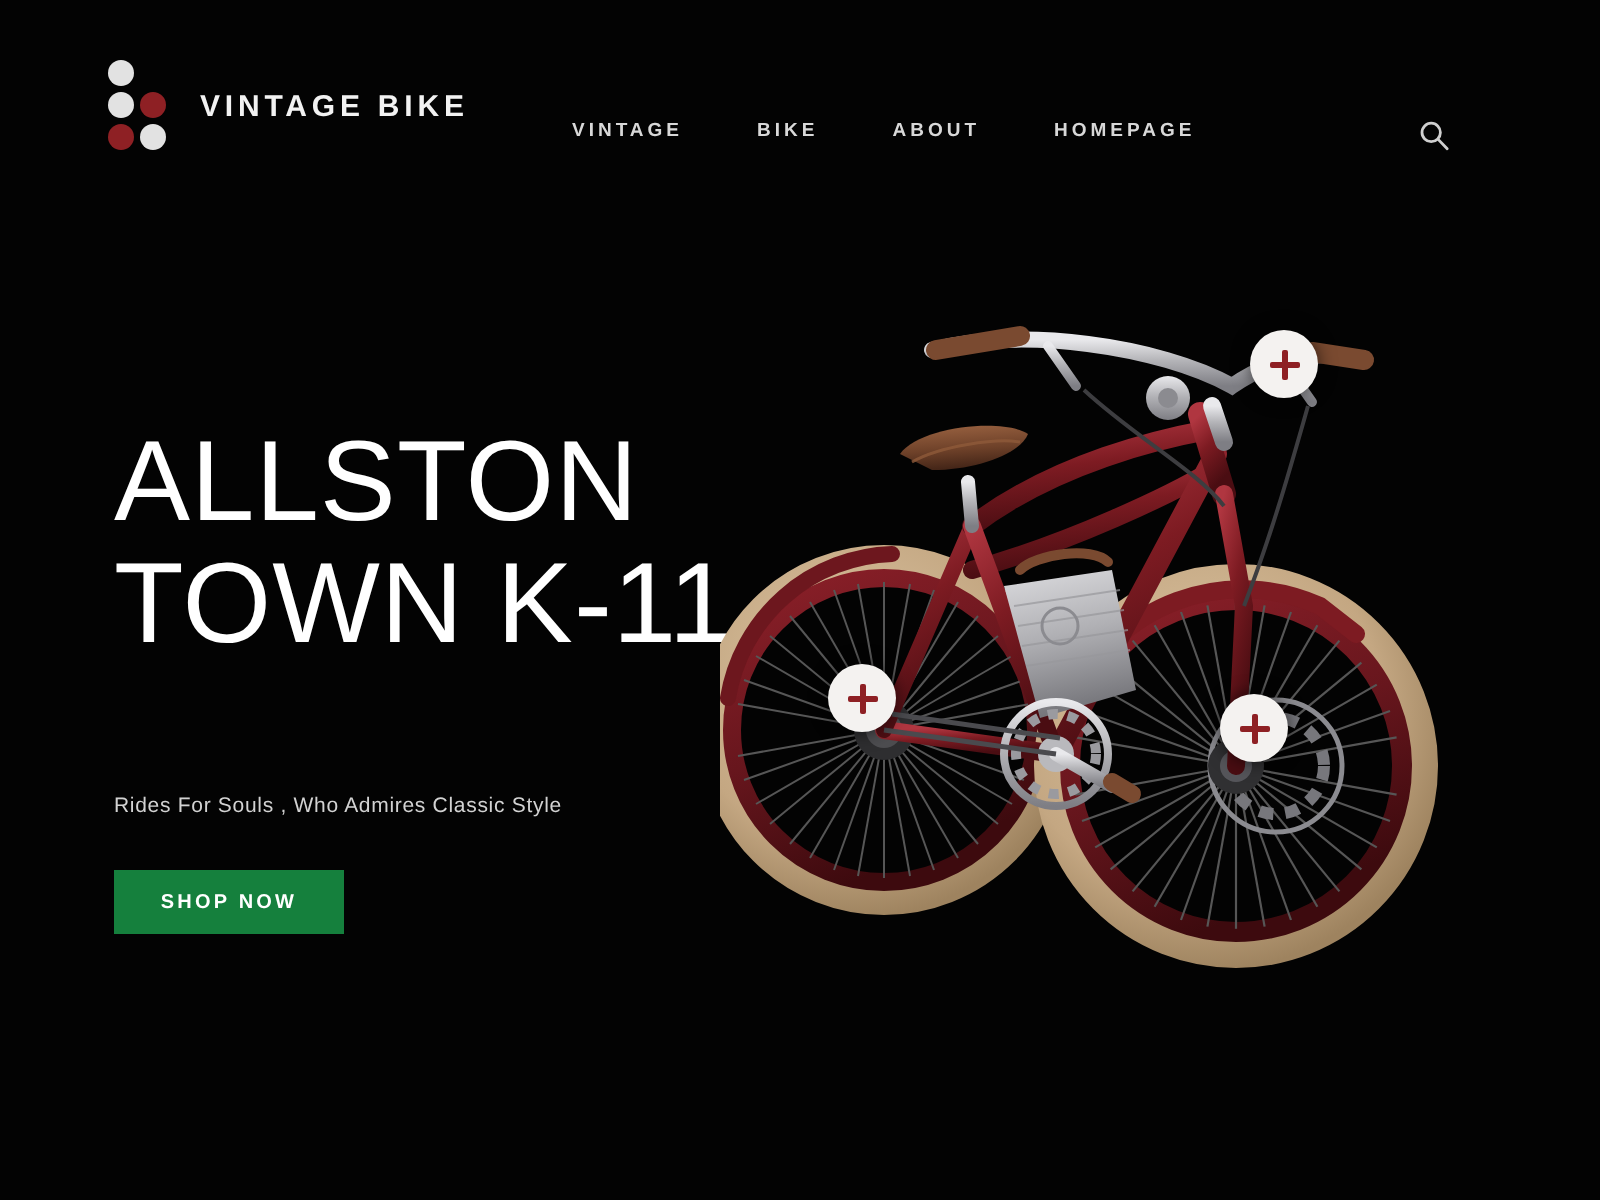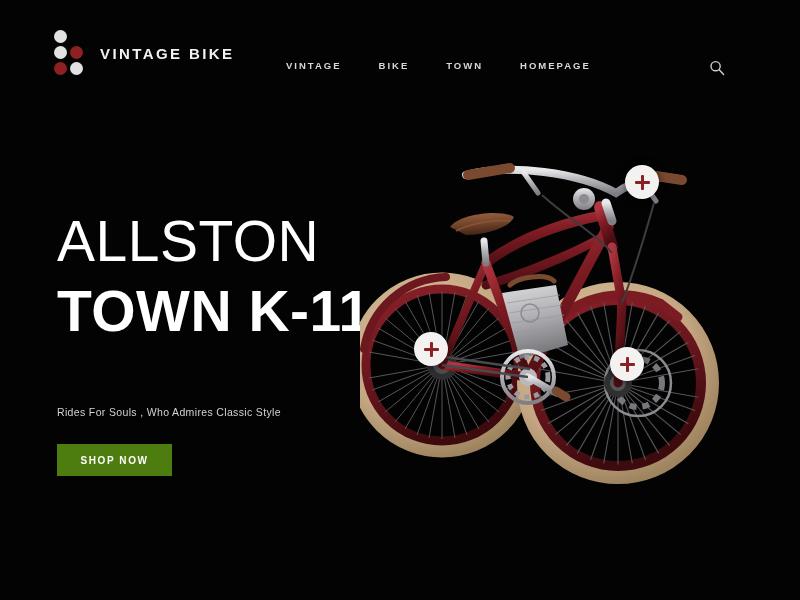--- a/index.html
+++ b/index.html
@@ -49,30 +49,30 @@
     position:absolute; left:708px; top:59px;
     width:18px; height:18px; cursor:pointer;
   }
 
   
   .hero-copy { position:absolute; left:57px; top:212px; width:360px; }
   .headline {
     color:#ffffff; font-size:57px; line-height:58px;
     font-weight:300; letter-spacing:0.5px; white-space:nowrap;
   }
-  .headline-2 { margin-top:12px;font-weight:bold; }
+  .headline-2 { margin-top:3px; }
   .tagline {
     margin-top:66px;
     color:#d2d2d2; font-size:10.5px; letter-spacing:0.35px;
     white-space:nowrap;
   }
   .shop-btn {
     margin-top:26px;
     width:115px; height:32px;
-    background:#4d7c0f; border:none;
+    background:#15803d; border:none;
     color:#ffffff; font-size:10px; font-weight:700; letter-spacing:1.6px;
     display:flex; align-items:center; justify-content:center;
     cursor:pointer;
   }
 
   
   .bike-stage {
     position:absolute; left:360px; top:135px;
     width:360px; height:350px;
   }
@@ -111,21 +111,21 @@
         <span class="dot r d-r2c2"></span>
         <span class="dot r d-r3c1"></span>
         <span class="dot w d-r3c2"></span>
       </div>
       <div class="wordmark">VINTAGE BIKE</div>
     </div>
 
     <nav class="nav">
       <span class="nav-item">VINTAGE</span>
       <span class="nav-item">BIKE</span>
-      <span class="nav-item">TOWN</span>
+      <span class="nav-item">ABOUT</span>
       <span class="nav-item">HOMEPAGE</span>
     </nav>
 
     <div class="search-btn">
       <svg viewBox="0 0 18 18" width="18" height="18" aria-hidden="true">
         <circle cx="7.6" cy="7.2" r="4.6" fill="none" stroke="#cfcfcf" stroke-width="1.4"></circle>
         <line x1="11.2" y1="10.8" x2="15.6" y2="15.4" stroke="#cfcfcf" stroke-width="1.4" stroke-linecap="round"></line>
       </svg>
     </div>
   </div>

